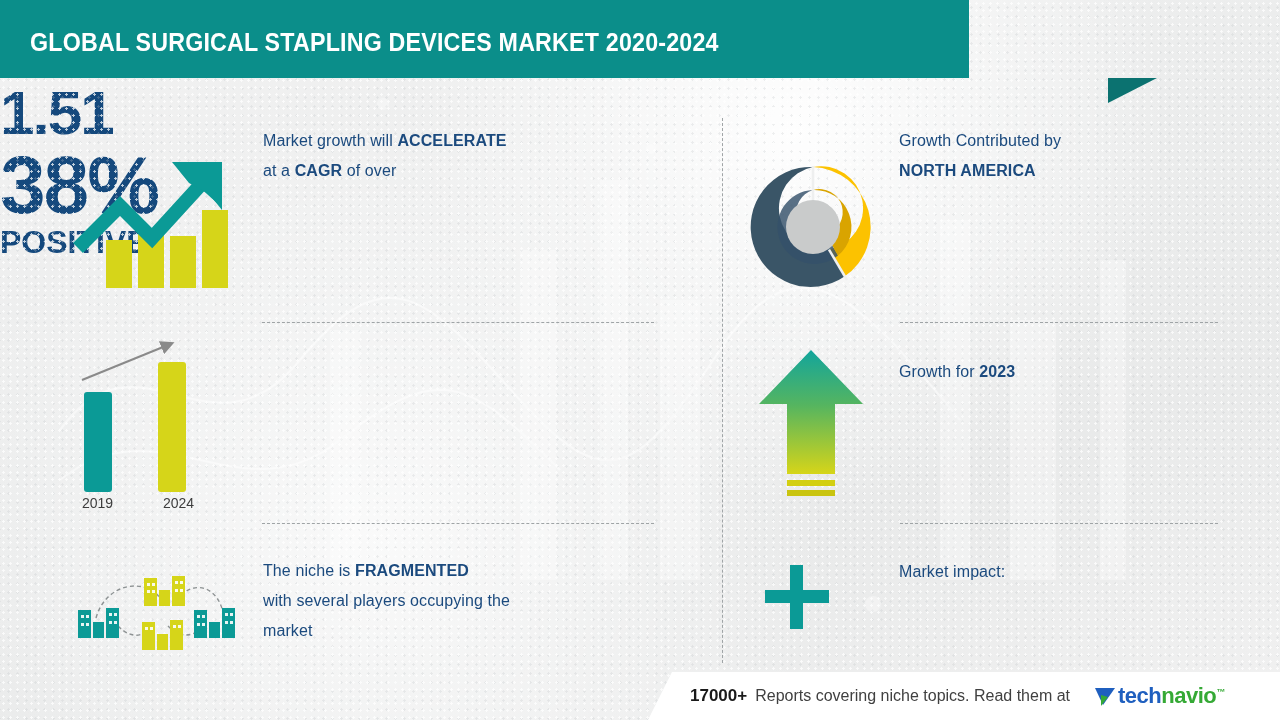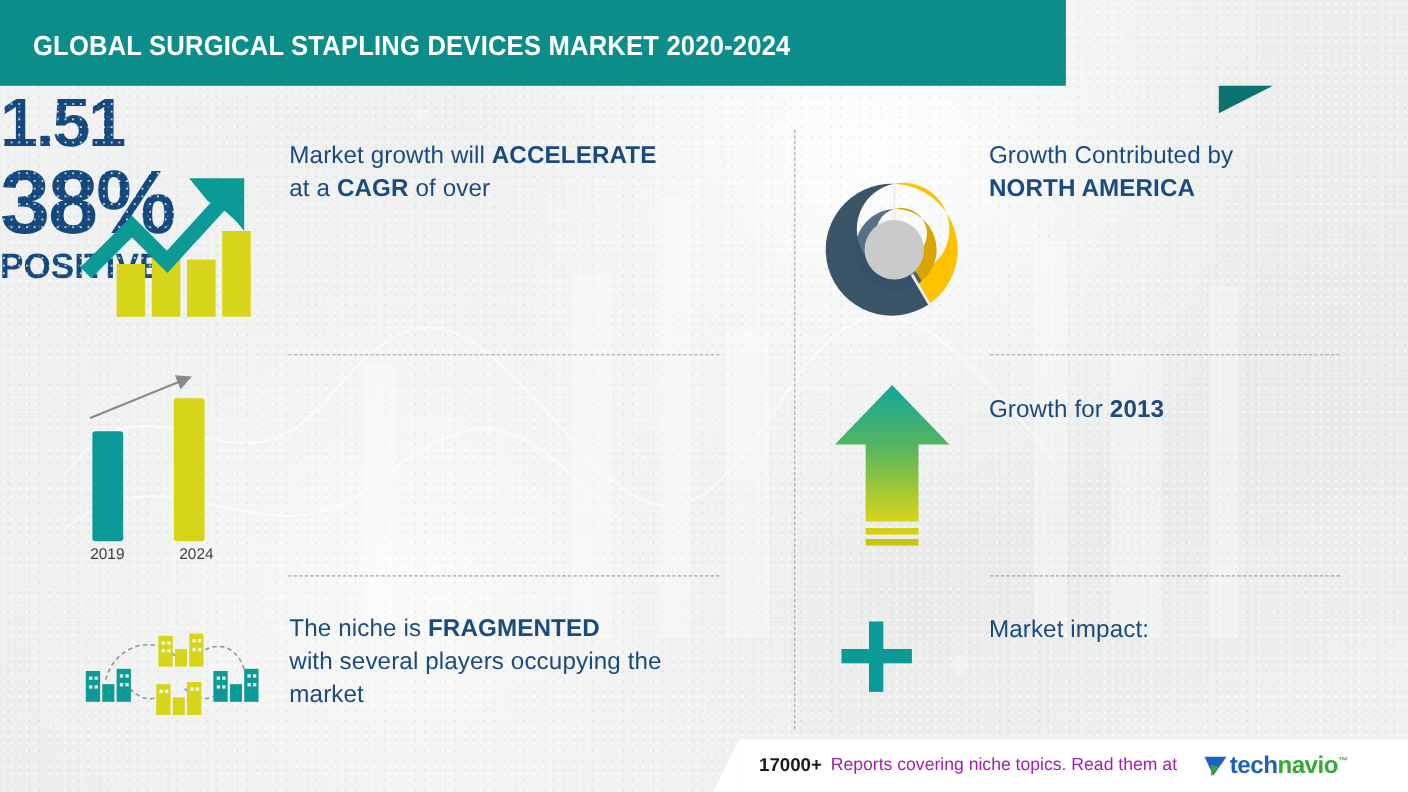--- a/index.html
+++ b/index.html
@@ -70,21 +70,21 @@
   }
   .h-divider.l1 { left: 262px; top: 322px; width: 392px; }
   .h-divider.l2 { left: 262px; top: 523px; width: 392px; }
   .h-divider.r1 { left: 900px; top: 322px; width: 318px; }
   .h-divider.r2 { left: 900px; top: 523px; width: 318px; }
 
   
   .cell { position: absolute; }
   .lede {
     color: #1b4a7e;
-    font-size: 22px;
+    font-size: 16px;
     line-height: 30px;
     font-weight: 300;
     letter-spacing: .1px;
   }
   .lede b { font-weight: bold; }
   .bignum {
     color: #15497d;
     font-weight: bold;
     line-height: 1;
     letter-spacing: -2px;
@@ -111,21 +111,21 @@
     position: absolute; left: 648px; top: 672px;
     width: 0; height: 0;
     border-bottom: 48px solid #ffffff;
     border-left: 24px solid transparent;
   }
   .footer-count {
     color: #1a1a1a; font-size: 17px; font-weight: bold;
     margin-left: 18px;
   }
   .footer-text {
-    color: #a21caf; font-size: 16px; margin-left: 8px; font-weight: 400;
+    color: #404040; font-size: 16px; margin-left: 8px; font-weight: 400;
   }
   .logo-wrap { display: flex; align-items: flex-end; margin-left: 22px; }
   .logo-text { font-size: 22px; font-weight: bold; letter-spacing: -.5px; }
   .logo-tech { color: #1f5fbf; }
   .logo-navio { color: #35a935; }
   .logo-tm { color: #35a935; font-size: 9px; vertical-align: super; }
 </style>
 </head>
 <body>
 
@@ -296,21 +296,21 @@
           <stop offset="100%" stop-color="#d6d519"></stop>
         </linearGradient>
       </defs>
       <path d="M56 2 L108 56 L80 56 L80 126 L32 126 L32 56 L4 56 Z" fill="url(#upgrad)"></path>
       <rect x="32" y="132" width="48" height="6" fill="#d3cf12"></rect>
       <rect x="32" y="142" width="48" height="6" fill="#c9c40f"></rect>
     </svg>
   </div>
 
   <div class="cell lede" style="left:899px; top:357px; width:320px;">
-    <span>Growth for </span><b>2013</b>
+    <span>Growth for </span><b>2023</b>
   </div>
 
   <div class="icon" style="left:762px; top:562px;">
     <svg width="70" height="70" viewBox="0 0 70 70">
       <rect x="28" y="3" width="13" height="64" fill="#0b9a96"></rect>
       <rect x="3" y="28" width="64" height="13" fill="#0b9a96"></rect>
     </svg>
   </div>
 
   <div class="lede" style="position:absolute; left:899px; top:557px;">Market impact:</div>

